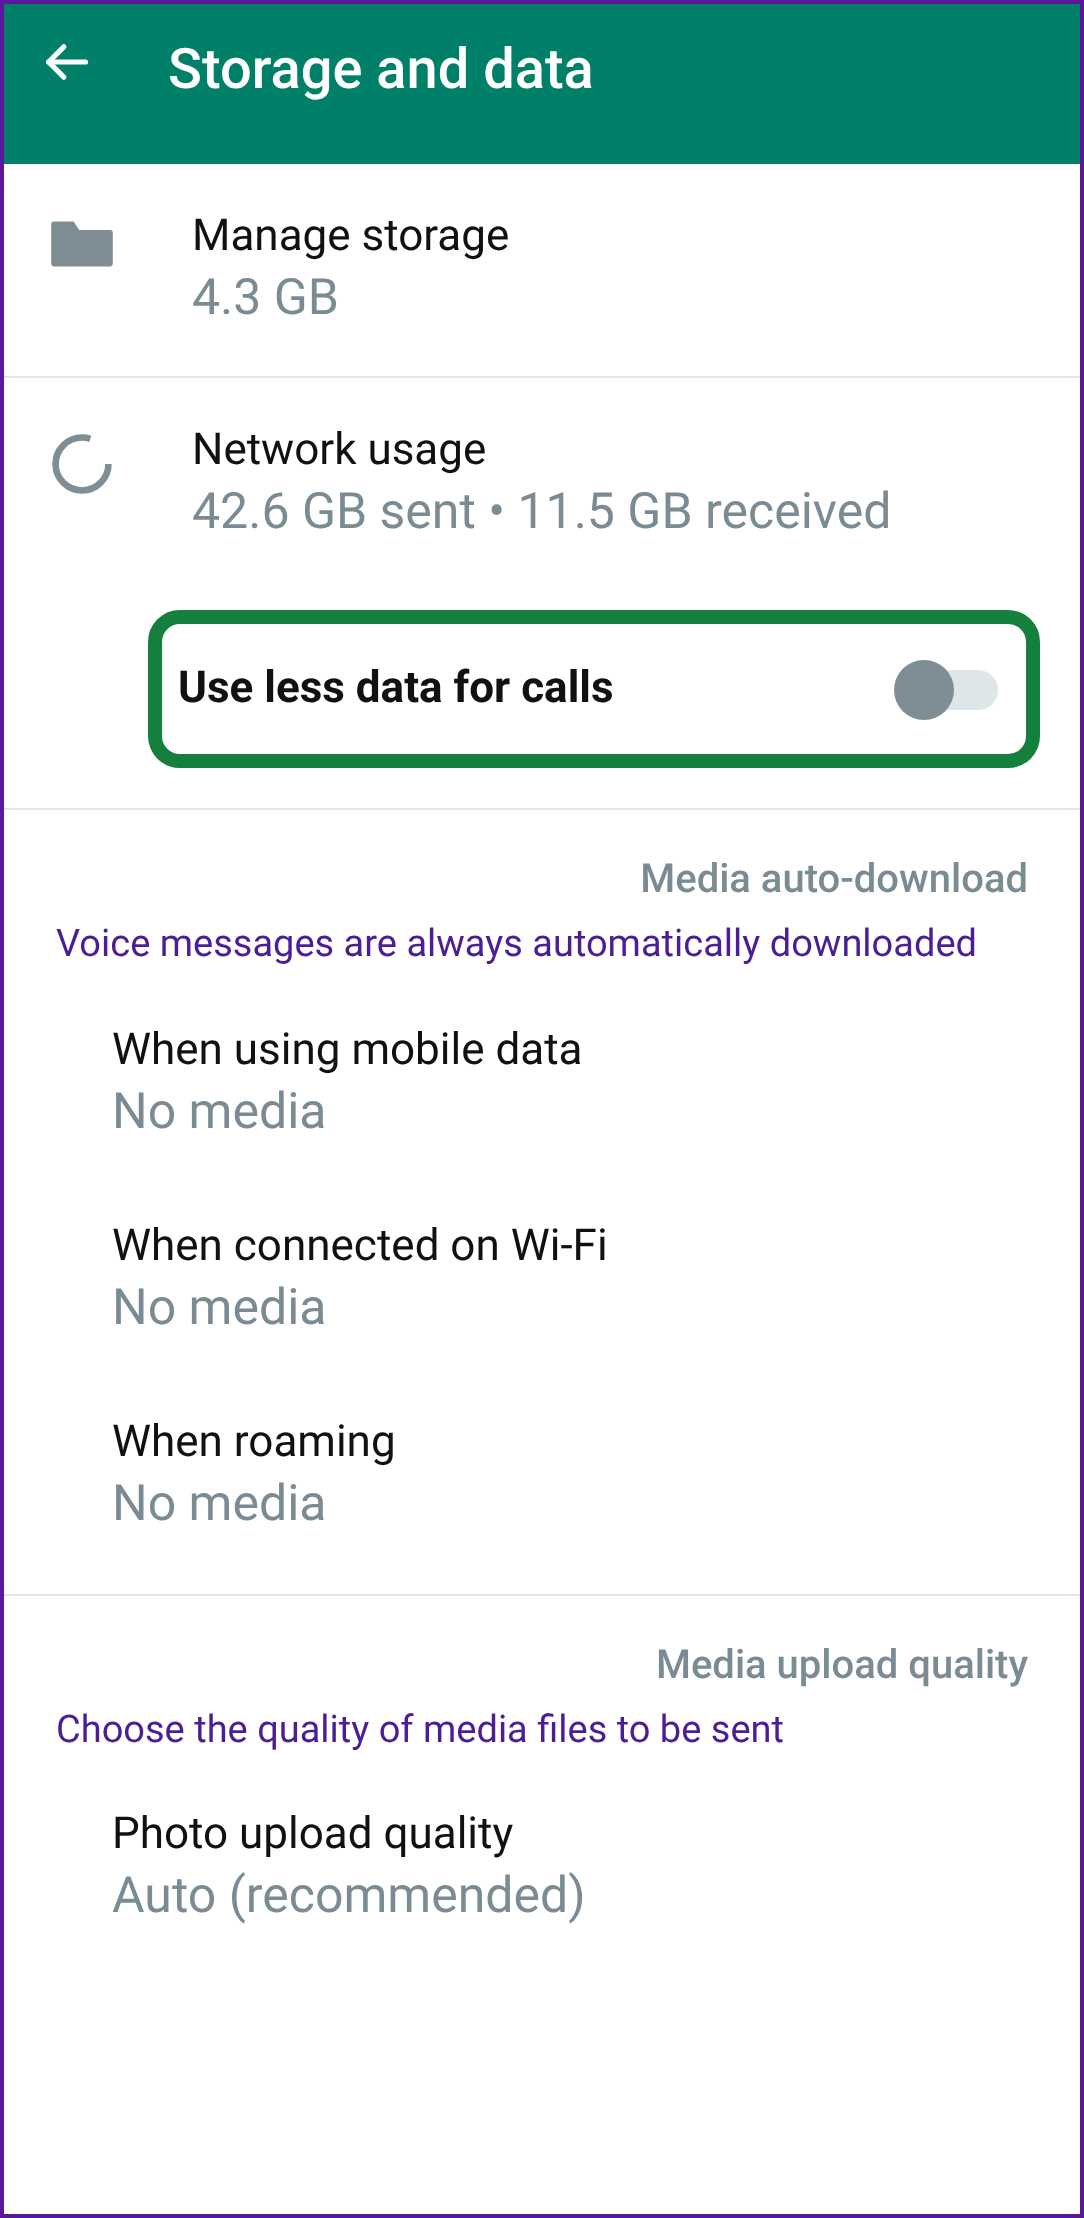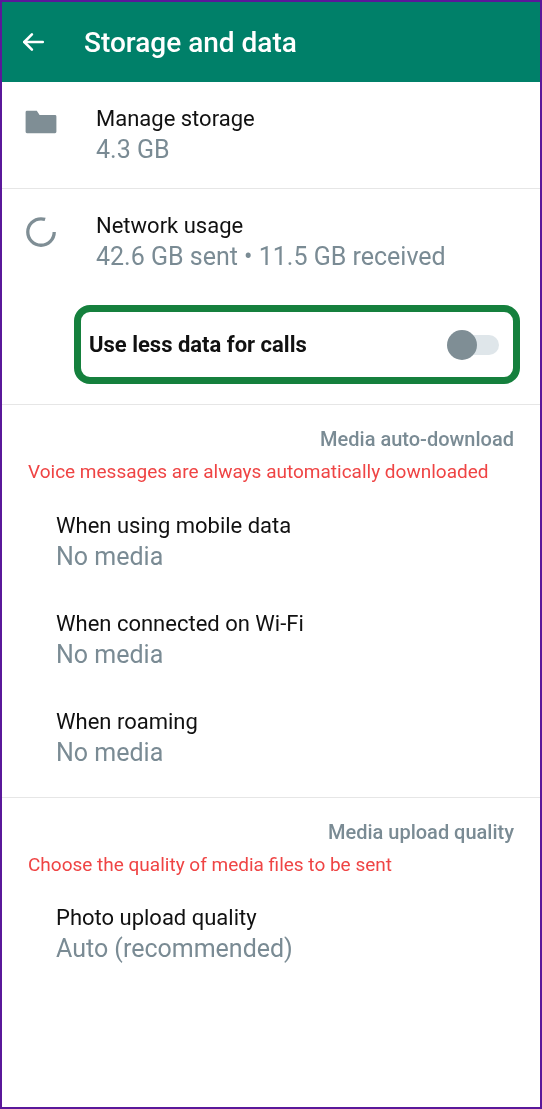--- a/index.html
+++ b/index.html
@@ -9,22 +9,21 @@
       width: 542px;
       height: 1109px;
       border: 2px solid #5a189a;
       overflow: hidden;
     }
     .header {
       background: #008069;
       color: #fff;
       height: 80px;
       display: flex;
-      align-items: center;
-      padding: 0 18px;
+      padding: 16px 18px;
     }
     .back-icon { width: 26px; height: 26px; margin-right: 38px; }
     .header-title { font-size: 28px; font-weight: 500; }
     .item {
       display: flex;
       align-items: flex-start;
       padding: 24px 22px 24px 22px;
     }
     .icon-col {
       width: 72px;
@@ -74,21 +73,21 @@
     }
     .section-title {
       font-size: 20px;
       font-weight: 500;
       color: #7a8b94;
       margin-bottom: 8px;
       text-align: right;
     }
     .section-desc {
       font-size: 19px;
-      color: #ef4444;
+      color: #4c1d95;
       line-height: 1.35;
     }
     .sub-item {
       padding: 20px 22px 20px 54px;
     }
     .folder-icon { fill: #7f8e95; }
     .usage-icon { stroke: #7f8e95; fill: none; stroke-width: 3.5; }
   </style>
 </head>
 <body>

